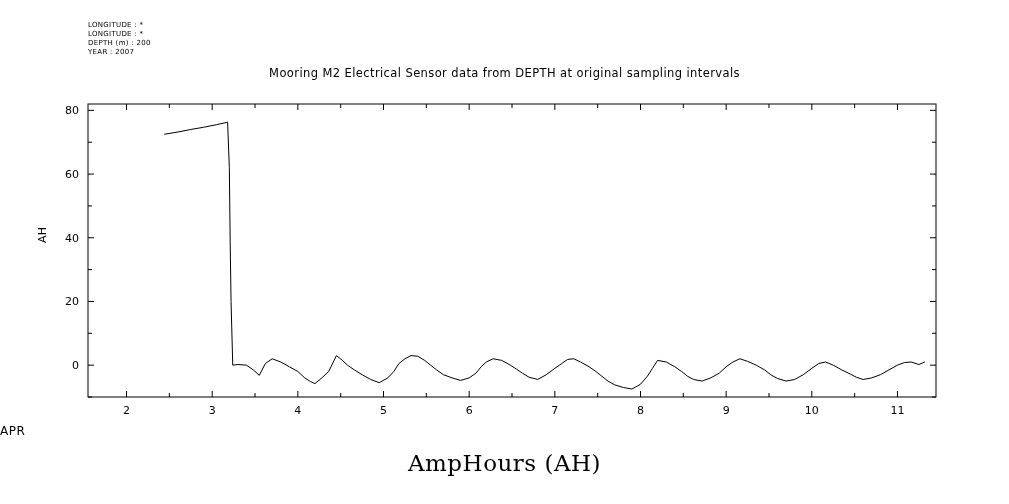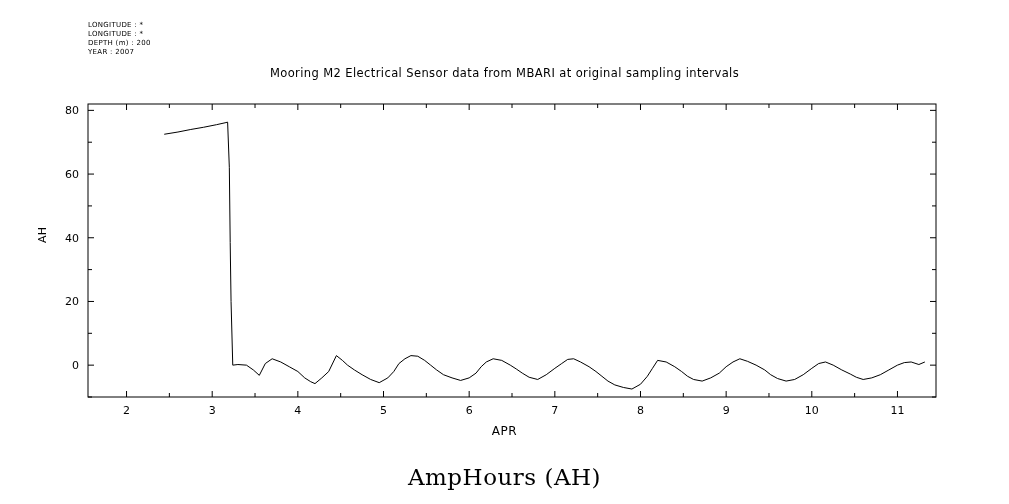--- a/index.html
+++ b/index.html
@@ -58,54 +58,53 @@
     letter-spacing: 0.3px;
     transform: rotate(-90deg);
     transform-origin: left top;
     white-space: nowrap;
   }
   .axis-label-x {
     position: absolute;
     left: 0;
     top: 424px;
     width: 1009px;
-    text-align: center;
+    text-align: left;
     font-size: 12px;
     letter-spacing: 0.5px;
   }
   .figure-caption {
     position: absolute;
     left: 0;
     top: 450px;
     width: 1009px;
     text-align: center;
     font-family: "DejaVu Serif", serif;
     font-size: 23px;
     letter-spacing: 0.5px;
-    margin-top: 14px;
   }
   text.tick {
     font-family: "DejaVu Sans", sans-serif;
     font-size: 11px;
     fill: #000000;
   }
 </style>
 </head>
 <body>
 
 <div id="figure">
 
   <div class="meta-block">
     <span class="meta-line">LONGITUDE : *</span>
     <span class="meta-line">LONGITUDE : *</span>
     <span class="meta-line">DEPTH (m) : 200</span>
     <span class="meta-line">YEAR : 2007</span>
   </div>
 
-  <div class="chart-title">Mooring M2 Electrical Sensor data from MBARI at original sampling intervals</div>
+  <div class="chart-title">Mooring M2 Electrical Sensor data from DEPTH at original sampling intervals</div>
 
   <svg class="plot-svg" id="plot" width="1009" height="504">
       <rect x="88" y="104" width="848" height="293" fill="none" stroke="#000" stroke-width="1"></rect>
       <line x1="126.54545454545455" y1="397" x2="126.54545454545455" y2="391" stroke="#000" stroke-width="1"></line>
       <line x1="126.54545454545455" y1="104" x2="126.54545454545455" y2="110" stroke="#000" stroke-width="1"></line>
       <text x="126.54545454545455" y="414" text-anchor="middle" class="tick">2</text>
       <line x1="212.2020202020202" y1="397" x2="212.2020202020202" y2="391" stroke="#000" stroke-width="1"></line>
       <line x1="212.2020202020202" y1="104" x2="212.2020202020202" y2="110" stroke="#000" stroke-width="1"></line>
       <text x="212.2020202020202" y="414" text-anchor="middle" class="tick">3</text>
       <line x1="297.8585858585859" y1="397" x2="297.8585858585859" y2="391" stroke="#000" stroke-width="1"></line>

